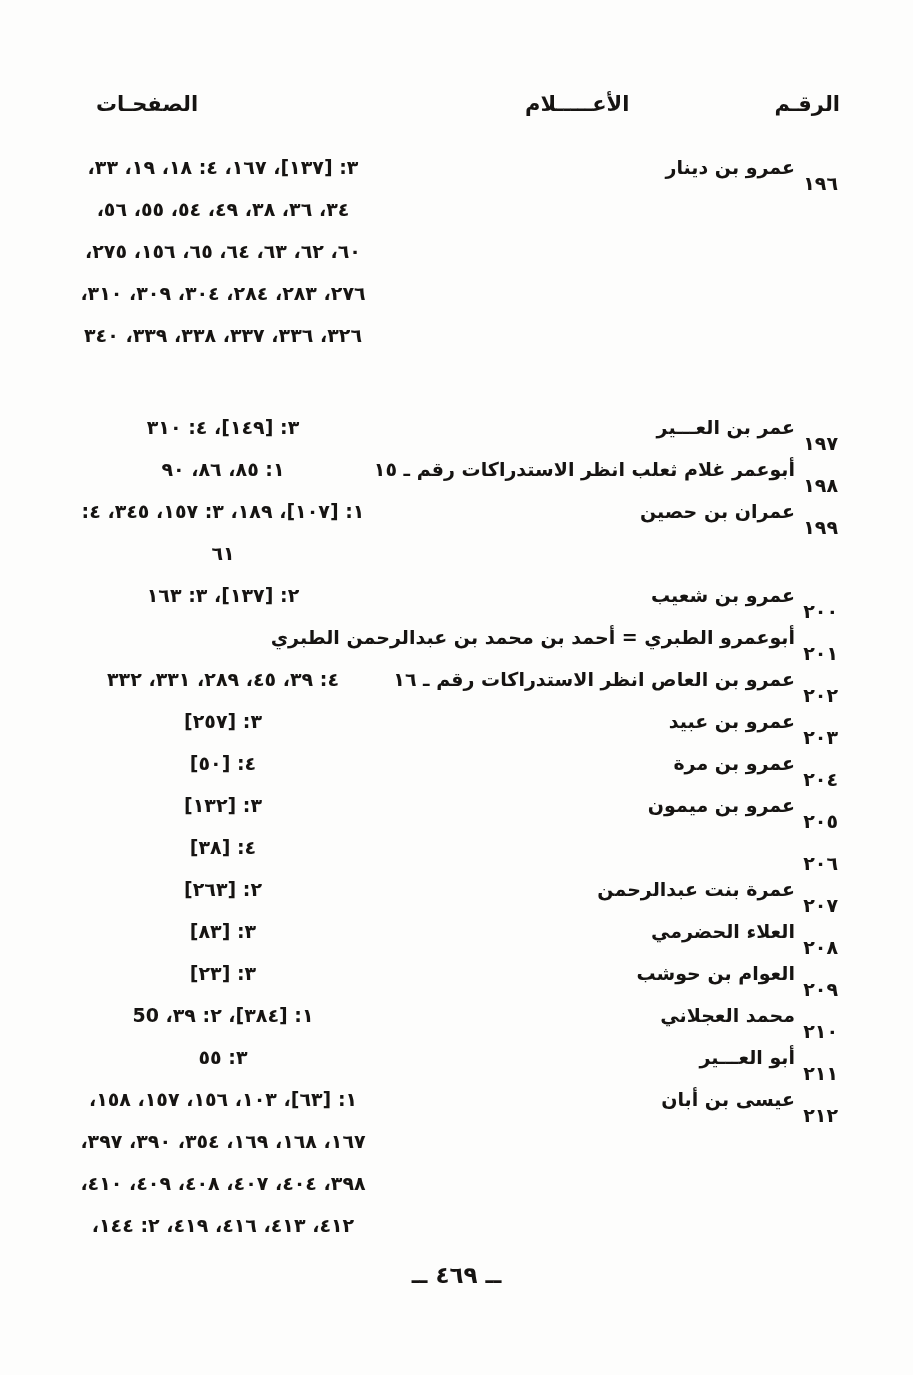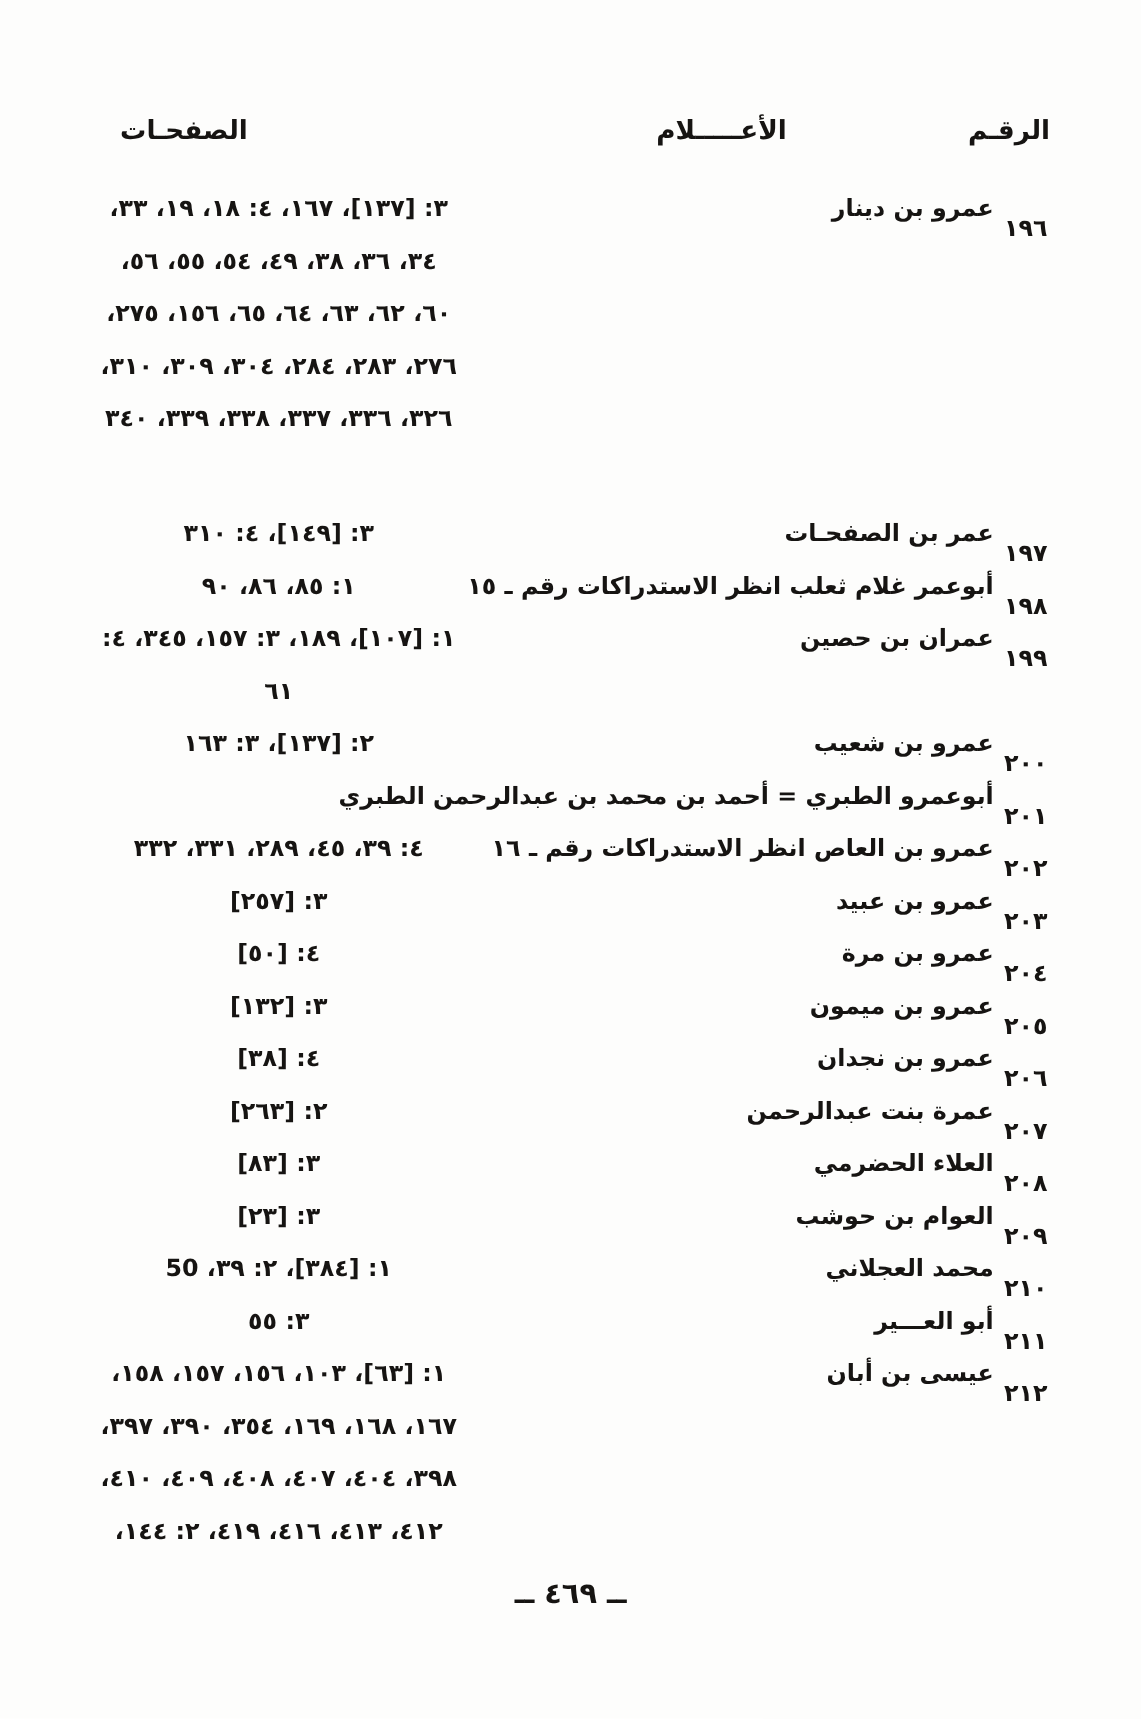--- a/index.html
+++ b/index.html
@@ -73,21 +73,21 @@
 
   <div class="entries" id="entries">
     <div class="entry">
       <span class="num">١٩٦</span>
       <span class="name">عمرو بن دينار</span>
       <div class="pages">٣: [١٣٧]، ١٦٧، ٤: ١٨، ١٩، ٣٣، ٣٤، ٣٦، ٣٨، ٤٩، ٥٤، ٥٥، ٥٦، ٦٠، ٦٢، ٦٣، ٦٤، ٦٥، ١٥٦، ٢٧٥، ٢٧٦، ٢٨٣، ٢٨٤، ٣٠٤، ٣٠٩، ٣١٠، ٣٢٦، ٣٣٦، ٣٣٧، ٣٣٨، ٣٣٩، ٣٤٠</div>
     </div>
 
     <div class="entry">
       <span class="num">١٩٧</span>
-      <span class="name">عمر بن الصفحـات</span>
+      <span class="name">عمر بن العـــير</span>
       <div class="pages">٣: [١٤٩]، ٤: ٣١٠</div>
     </div>
 
     <div class="entry">
       <span class="num">١٩٨</span>
       <span class="name">أبوعمر غلام ثعلب انظر الاستدراكات رقم ـ ١٥</span>
       <div class="pages">١: ٨٥، ٨٦، ٩٠</div>
     </div>
 
     <div class="entry">
@@ -126,21 +126,20 @@
     </div>
 
     <div class="entry">
       <span class="num">٢٠٥</span>
       <span class="name">عمرو بن ميمون</span>
       <div class="pages">٣: [١٣٢]</div>
     </div>
 
     <div class="entry">
       <span class="num">٢٠٦</span>
-      <span class="name">عمرو بن نجدان</span>
       <div class="pages">٤: [٣٨]</div>
     </div>
 
     <div class="entry">
       <span class="num">٢٠٧</span>
       <span class="name">عمرة بنت عبدالرحمن</span>
       <div class="pages">٢: [٢٦٣]</div>
     </div>
 
     <div class="entry">

